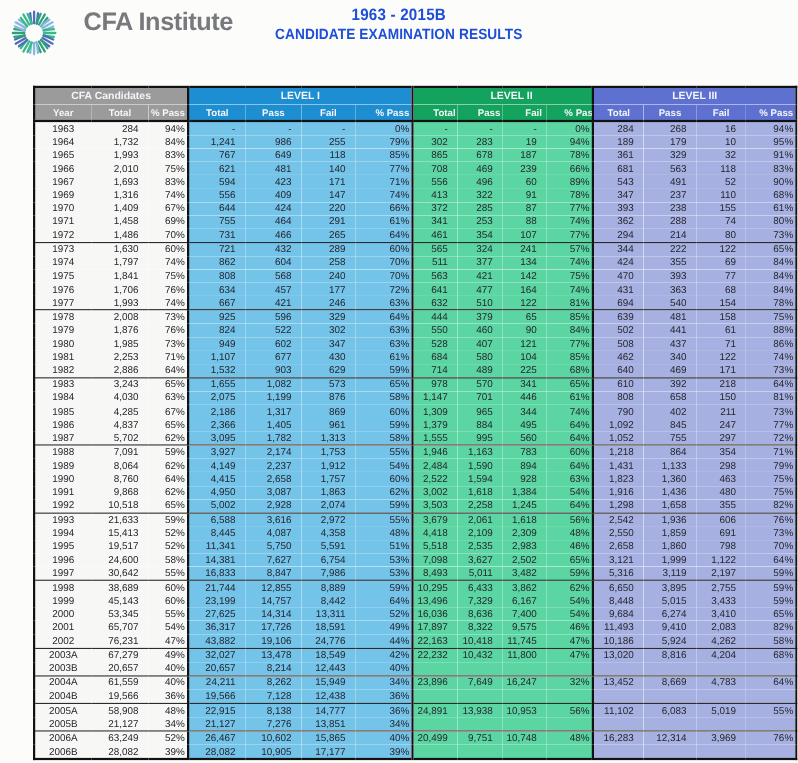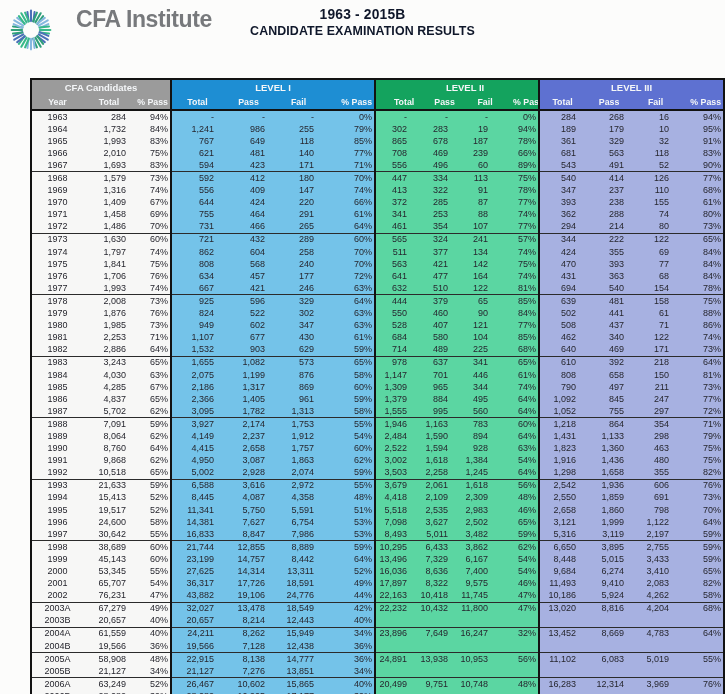--- a/index.html
+++ b/index.html
@@ -11,21 +11,21 @@
   }
   :root{
     --c-cand-h:#9b9b9b; --c-l1-h:#1e8ed3; --c-l2-h:#14a35e; --c-l3-h:#5e71d1;
     --c-cand-b:#f7f7f6; --c-l1-b:#74c3e9; --c-l2-b:#5bd6a2; --c-l3-b:#a7b1e1;
     --c-border:#121212; --c-sep:#2b2b2b; --c-text:#26262e; --c-htext:#f4f6f8;
   }
   header{position:relative;height:78px;}
   .logo{position:absolute;left:8px;top:6px;display:flex;align-items:flex-start;gap:22px;}
   .logo svg{display:block;}
   .logo-text{font-size:23px;font-weight:700;color:#77797c;letter-spacing:-0.4px;}
-  .title{position:absolute;left:0;right:0;top:5px;text-align:center;color:#0f172a;}
+  .title{position:absolute;left:0;right:0;top:5px;text-align:center;color:#1d4ed8;}
   .t1{font-size:15px;font-weight:700;transform:scaleX(0.92);letter-spacing:0.2px;}
   .t2{font-size:13.5px;font-weight:700;transform:scaleX(0.92);letter-spacing:0.1px;margin-top:1px;}
   table.results{
     position:absolute;left:30px;top:78px;width:693px;
     border-collapse:collapse;table-layout:fixed;
     border:2px solid var(--c-border);
   }
   th,td{margin:0;padding:0;overflow:hidden;white-space:nowrap;color:var(--c-text);}
   thead th{color:var(--c-htext);font-weight:700;}
   tr.grp-row th{height:15px;font-size:9.5px;}
@@ -243,37 +243,20 @@
           <td class="l1 p gb">71%</td>
           <td class="l2 r">556</td>
           <td class="l2 r">496</td>
           <td class="l2 r">60</td>
           <td class="l2 p gb">89%</td>
           <td class="l3 r">543</td>
           <td class="l3 r">491</td>
           <td class="l3 r">52</td>
           <td class="l3 p">90%</td>
         </tr>
-        <tr class="grp-start">
-          <td class="cand c">1968</td>
-          <td class="cand r">1,579</td>
-          <td class="cand p gb">73%</td>
-          <td class="l1 r">592</td>
-          <td class="l1 r">412</td>
-          <td class="l1 r">180</td>
-          <td class="l1 p gb">70%</td>
-          <td class="l2 r">447</td>
-          <td class="l2 r">334</td>
-          <td class="l2 r">113</td>
-          <td class="l2 p gb">75%</td>
-          <td class="l3 r">540</td>
-          <td class="l3 r">414</td>
-          <td class="l3 r">126</td>
-          <td class="l3 p">77%</td>
-        </tr>
         <tr>
           <td class="cand c">1969</td>
           <td class="cand r">1,316</td>
           <td class="cand p gb">74%</td>
           <td class="l1 r">556</td>
           <td class="l1 r">409</td>
           <td class="l1 r">147</td>
           <td class="l1 p gb">74%</td>
           <td class="l2 r">413</td>
           <td class="l2 r">322</td>
@@ -507,21 +490,21 @@
         </tr>
         <tr class="grp-start">
           <td class="cand c">1983</td>
           <td class="cand r">3,243</td>
           <td class="cand p gb">65%</td>
           <td class="l1 r">1,655</td>
           <td class="l1 r">1,082</td>
           <td class="l1 r">573</td>
           <td class="l1 p gb">65%</td>
           <td class="l2 r">978</td>
-          <td class="l2 r">637</td>
+          <td class="l2 r">570</td>
           <td class="l2 r">341</td>
           <td class="l2 p gb">65%</td>
           <td class="l3 r">610</td>
           <td class="l3 r">392</td>
           <td class="l3 r">218</td>
           <td class="l3 p">64%</td>
         </tr>
         <tr>
           <td class="cand c">1984</td>
           <td class="cand r">4,030</td>
@@ -545,21 +528,21 @@
           <td class="cand p gb">67%</td>
           <td class="l1 r">2,186</td>
           <td class="l1 r">1,317</td>
           <td class="l1 r">869</td>
           <td class="l1 p gb">60%</td>
           <td class="l2 r">1,309</td>
           <td class="l2 r">965</td>
           <td class="l2 r">344</td>
           <td class="l2 p gb">74%</td>
           <td class="l3 r">790</td>
-          <td class="l3 r">497</td>
+          <td class="l3 r">402</td>
           <td class="l3 r">211</td>
           <td class="l3 p">73%</td>
         </tr>
         <tr>
           <td class="cand c">1986</td>
           <td class="cand r">4,837</td>
           <td class="cand p gb">65%</td>
           <td class="l1 r">2,366</td>
           <td class="l1 r">1,405</td>
           <td class="l1 r">961</td>

